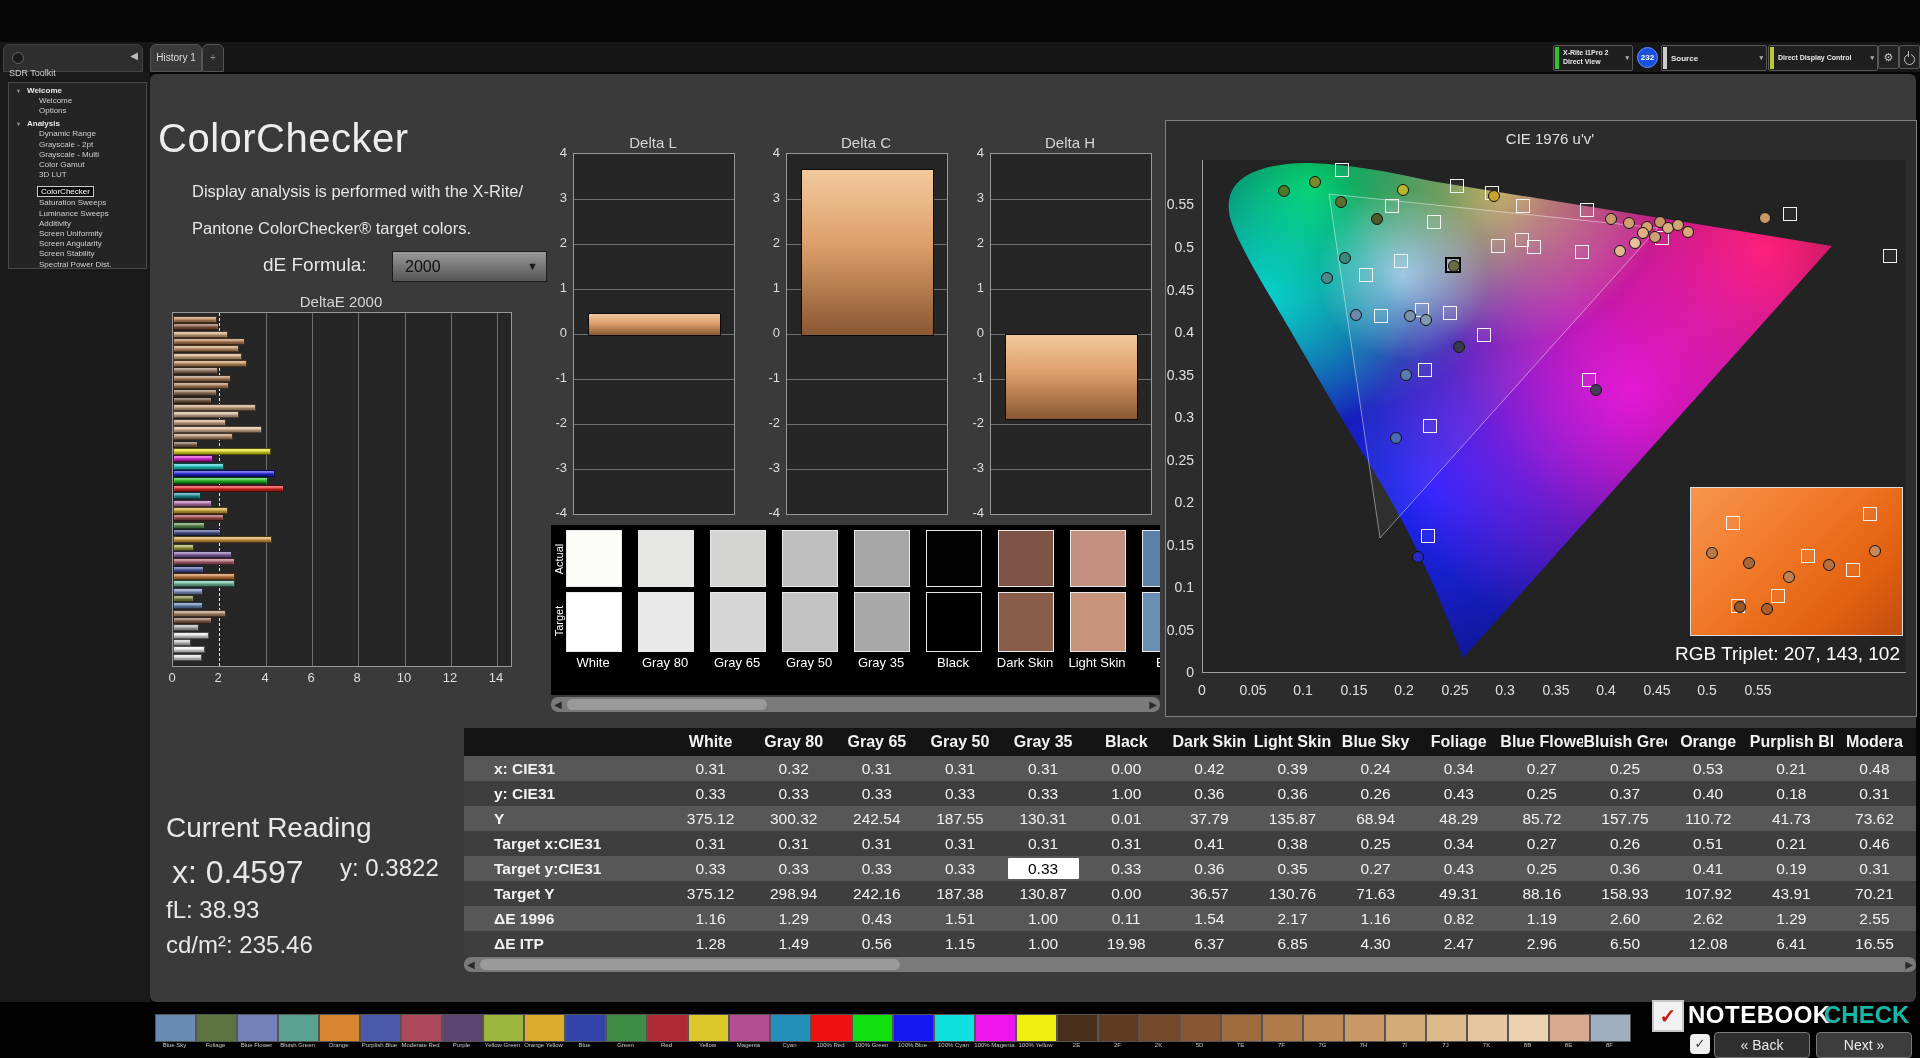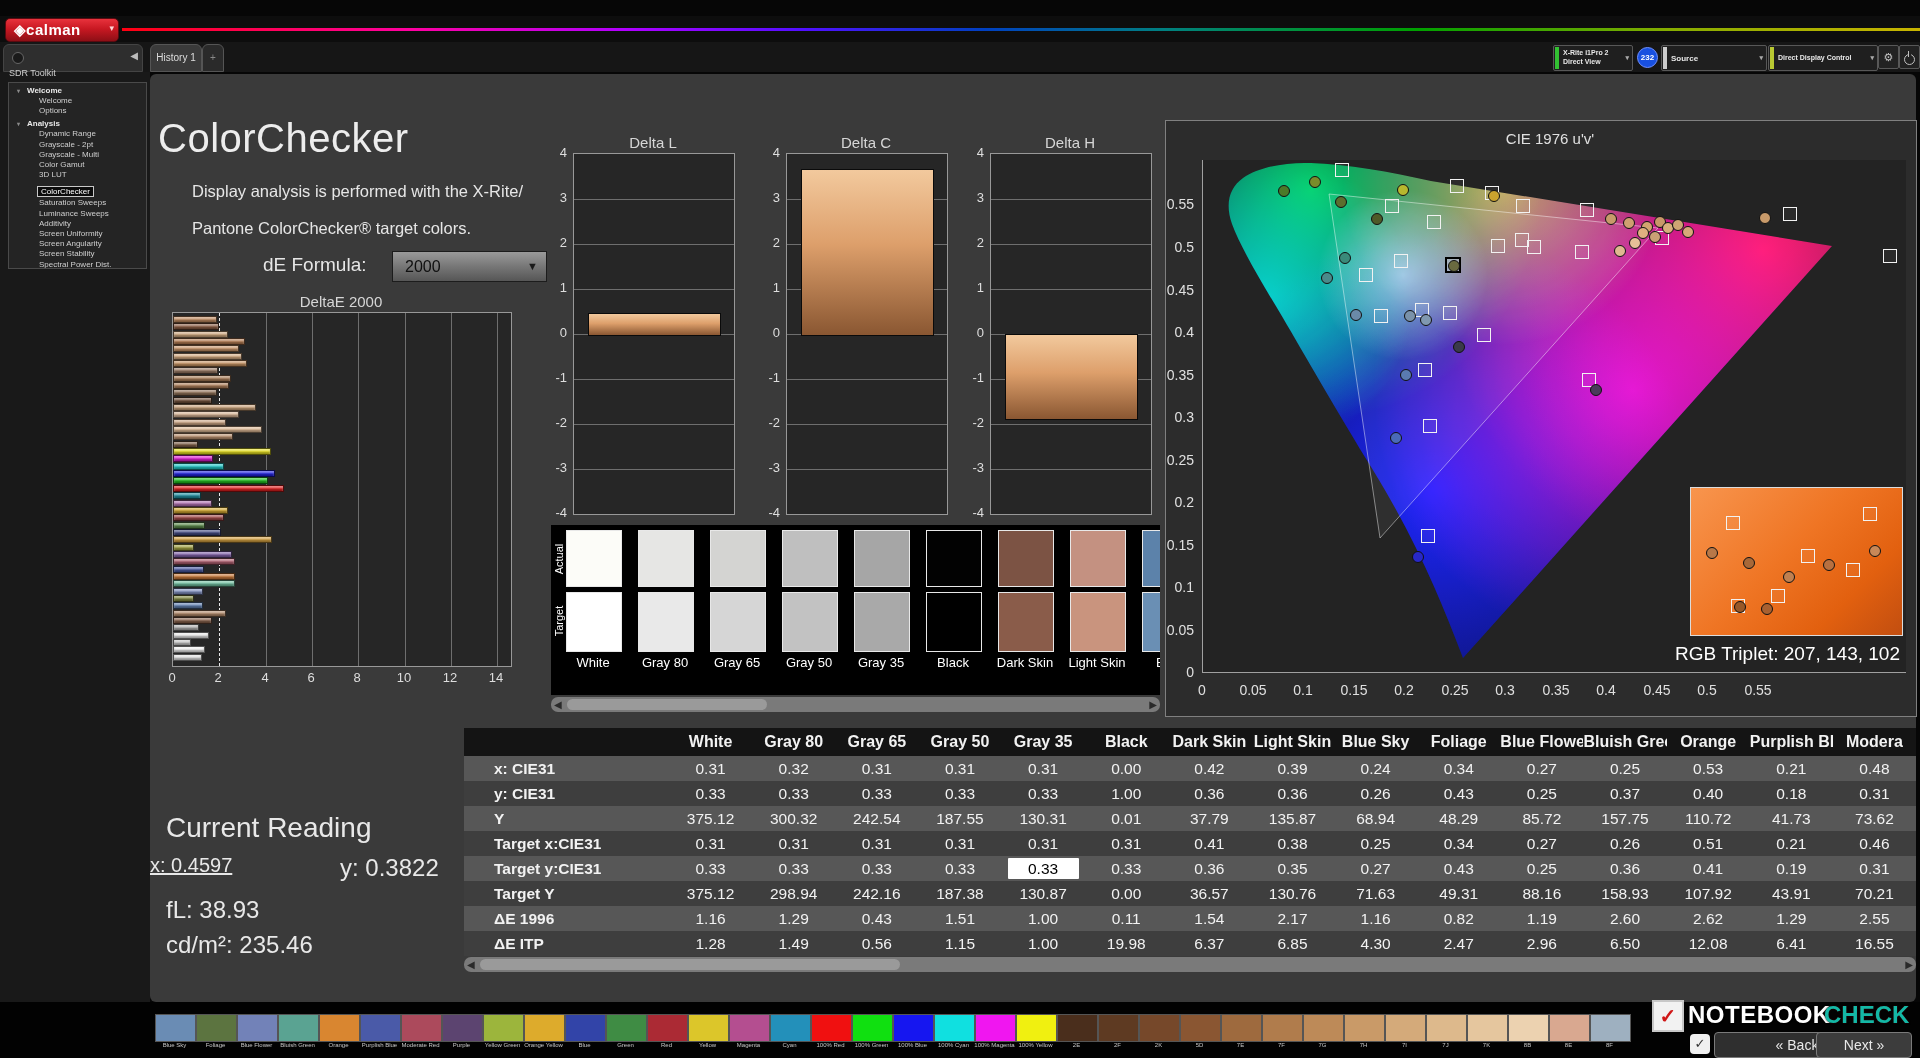--- a/index.html
+++ b/index.html
@@ -137,27 +137,20 @@
     color:#333;font-size:13px;text-align:center;line-height:20px;}
   .navbtn{position:absolute;top:1032px;width:94px;height:24px;background:#2f2f2f;border:1px solid #7a7a7a;
     border-radius:4px;color:#e8e8e8;font-size:14px;text-align:center;line-height:24px;}
 </style>
 </head>
 <body>
 
 <div id="stage">
 
 
-  <div class="abs" id="logorow">
-    <div id="calmanbtn">
-      <span class="lg"><span>◈</span><span>calman</span></span>
-      <span class="dd">▾</span>
-    </div>
-    <div id="rainbow"></div>
-  </div>
 
   <div class="abs" id="tabrow">
     <div id="tableft">
       <span class="dot"></span>
       <span class="clps">◀</span>
     </div>
     <div class="tab" style="left:150px;width:50px;">History 1</div>
     <div class="tab" id="tab-add" style="left:202px;width:20px;">+</div>
 
     <div class="ctrlbtn" style="left:1553px;width:78px;">
@@ -360,21 +353,21 @@
       <div class="patch" style="left: 591px; top: 67px; height: 58px; background: rgb(106, 143, 180);"></div>
       <div class="plabel" style="left: 588px;">Blue</div>
     </div>
   <div class="abs sbar" style="left:551px;top:697px;width:609px;height:15px;">
     <span class="sarr" style="left:3px;">◀</span>
     <span class="sthumb" style="left:16px;width:200px;"></span>
     <span class="sarr" style="right:3px;">▶</span>
   </div>
 
   <div class="abs stat" style="left:166px;top:812px;font-size:28px;">Current Reading</div>
-  <div class="abs stat" style="left:150px;top:854px;font-size:20px;text-decoration:underline;">x: 0.4597</div>
+  <div class="abs stat" style="left:172px;top:854px;font-size:32px;">x: 0.4597</div>
   <div class="abs stat" style="left:340px;top:854px;font-size:24px;text-align:center;">y: 0.3822</div>
   <div class="abs stat" style="left:166px;top:896px;font-size:24px;">fL: 38.93</div>
   <div class="abs stat" style="left:166px;top:931px;font-size:24px;">cd/m²: 235.46</div>
 
   <div class="abs" id="ciepanel"></div>
   <div class="abs" id="cietitle">CIE 1976 u'v'</div>
   <div class="abs" id="cieplot">
     <svg id="ciesvg" width="703" height="512" viewBox="0 0 703 512" style="position:absolute;left:0;top:0;">
       <defs>
         <clipPath id="hclip">
@@ -741,21 +734,21 @@
       <div class="bsw" style="left: 1590px; background: rgb(158, 176, 192);"></div>
       <div class="bswl" style="left: 1589px;">8F</div>
     </div>
 
   <div class="abs" id="wmark">
     <span class="box">✓</span>
     <span class="w">NOTEBOOK</span>
     <span class="r">CHECK</span>
   </div>
   <div class="abs" id="checkicon">✓</div>
-  <div class="navbtn" style="left:1714px;padding-left:35px;">« Back</div>
+  <div class="navbtn" style="left:1714px;">« Back</div>
   <div class="navbtn" style="left:1816px;background:#3c3c3c;">Next »</div>
 
 <div class="abs cie-ylbl" style="left: 1148px; top: 196px;">0.55</div>
     <div class="abs cie-ylbl" style="left: 1148px; top: 239px;">0.5</div>
     <div class="abs cie-ylbl" style="left: 1148px; top: 282px;">0.45</div>
     <div class="abs cie-ylbl" style="left: 1148px; top: 324px;">0.4</div>
     <div class="abs cie-ylbl" style="left: 1148px; top: 367px;">0.35</div>
     <div class="abs cie-ylbl" style="left: 1148px; top: 409px;">0.3</div>
     <div class="abs cie-ylbl" style="left: 1148px; top: 452px;">0.25</div>
     <div class="abs cie-ylbl" style="left: 1148px; top: 494px;">0.2</div>

